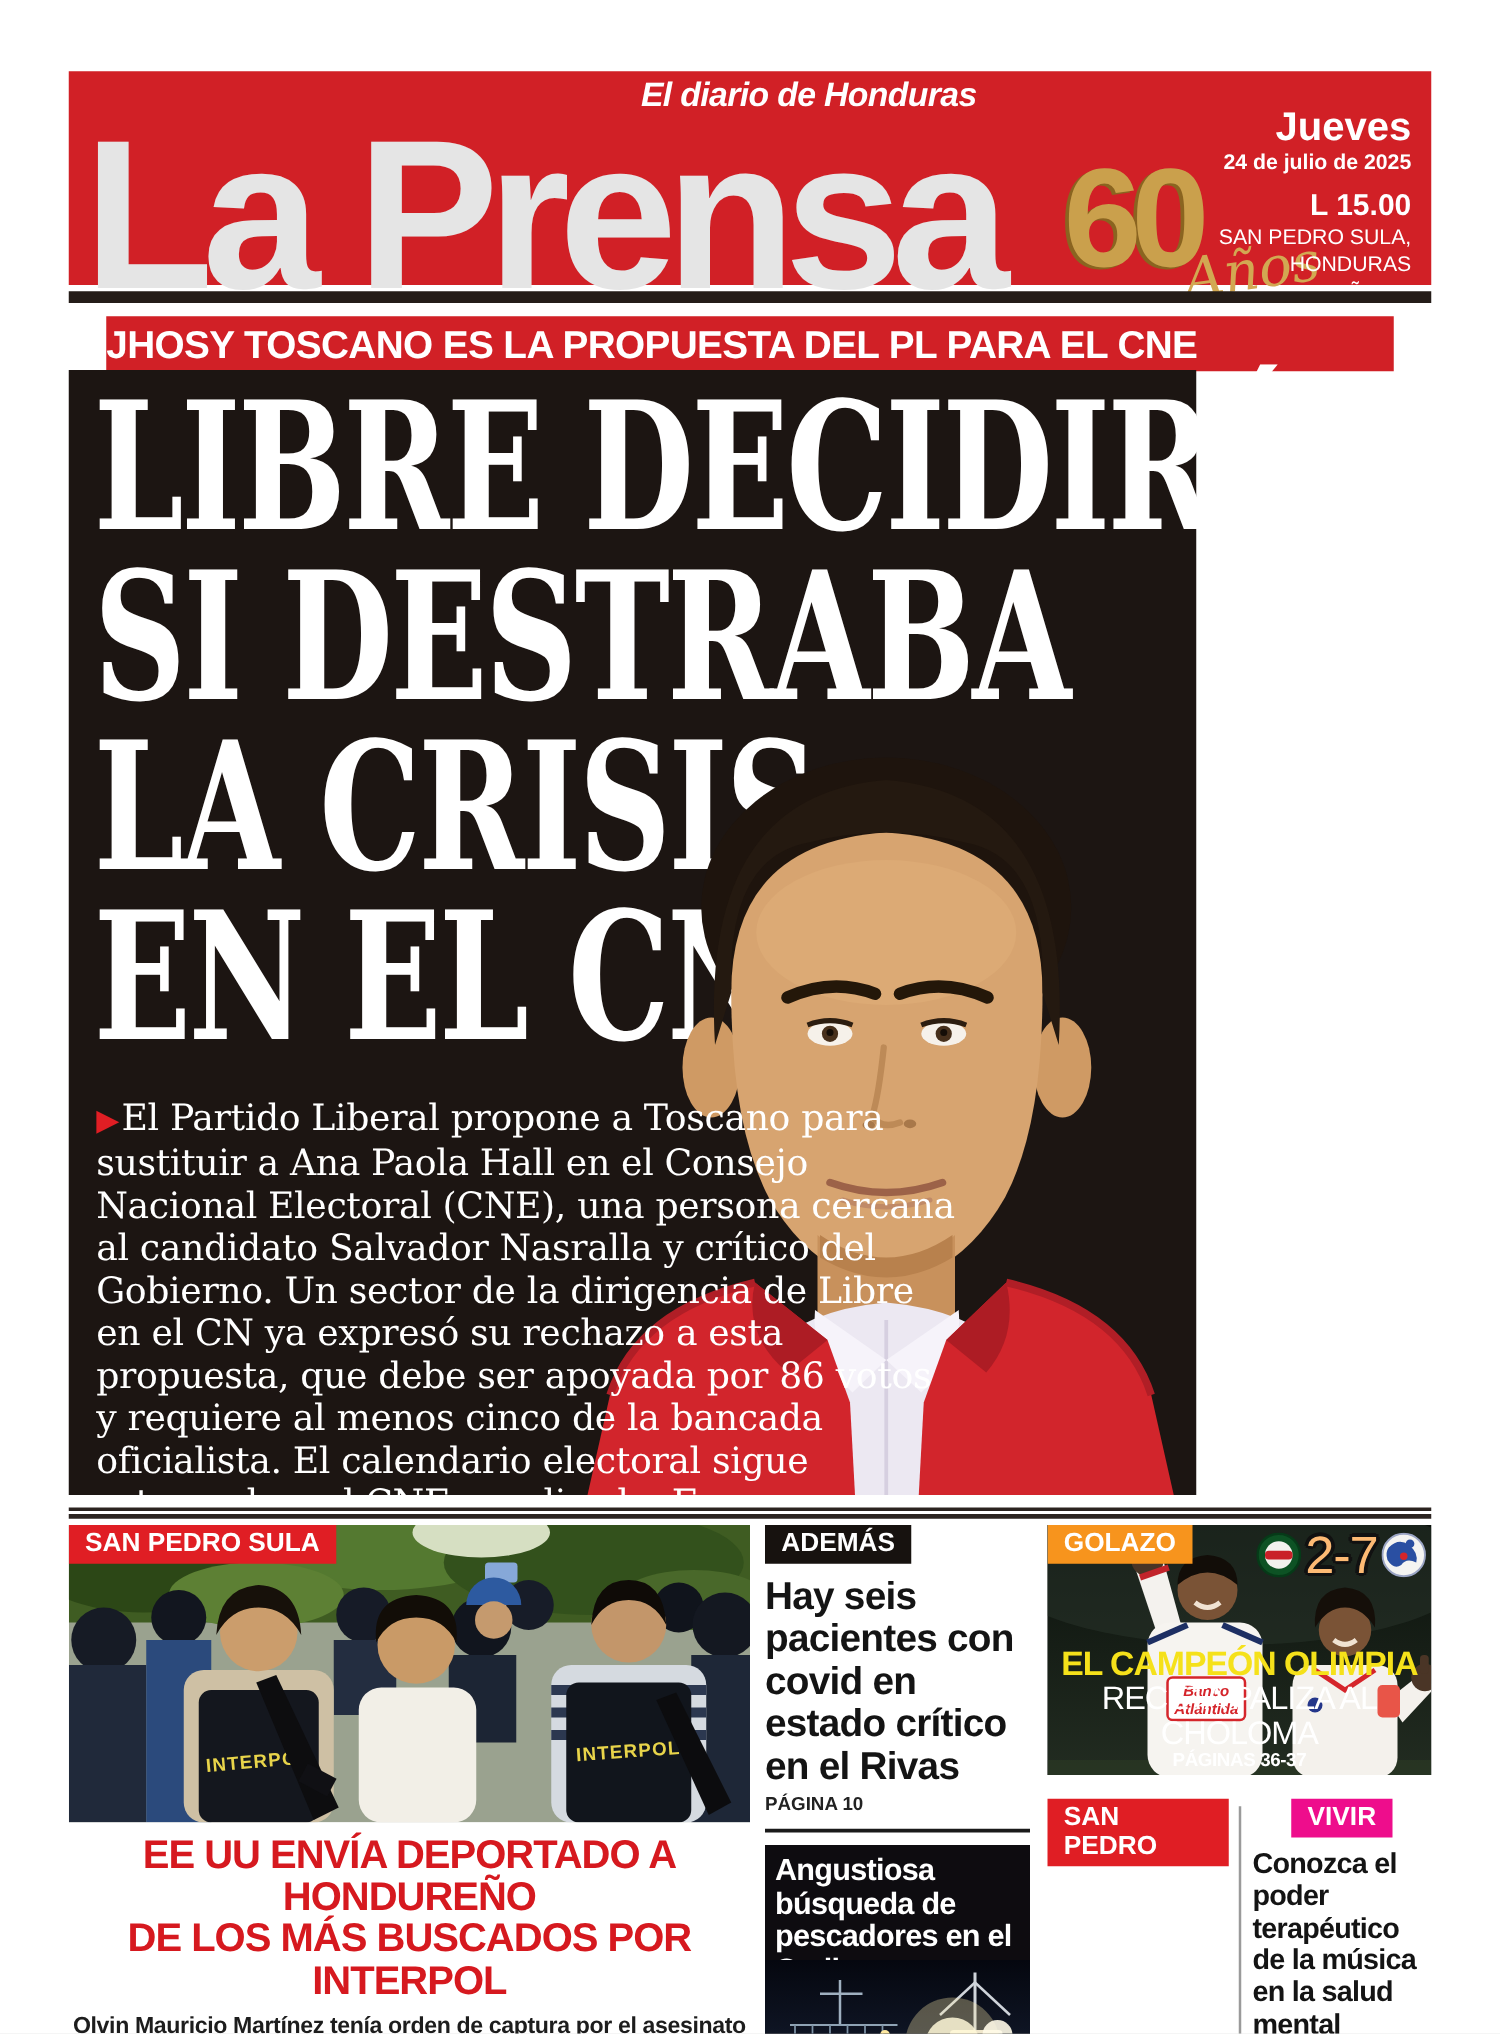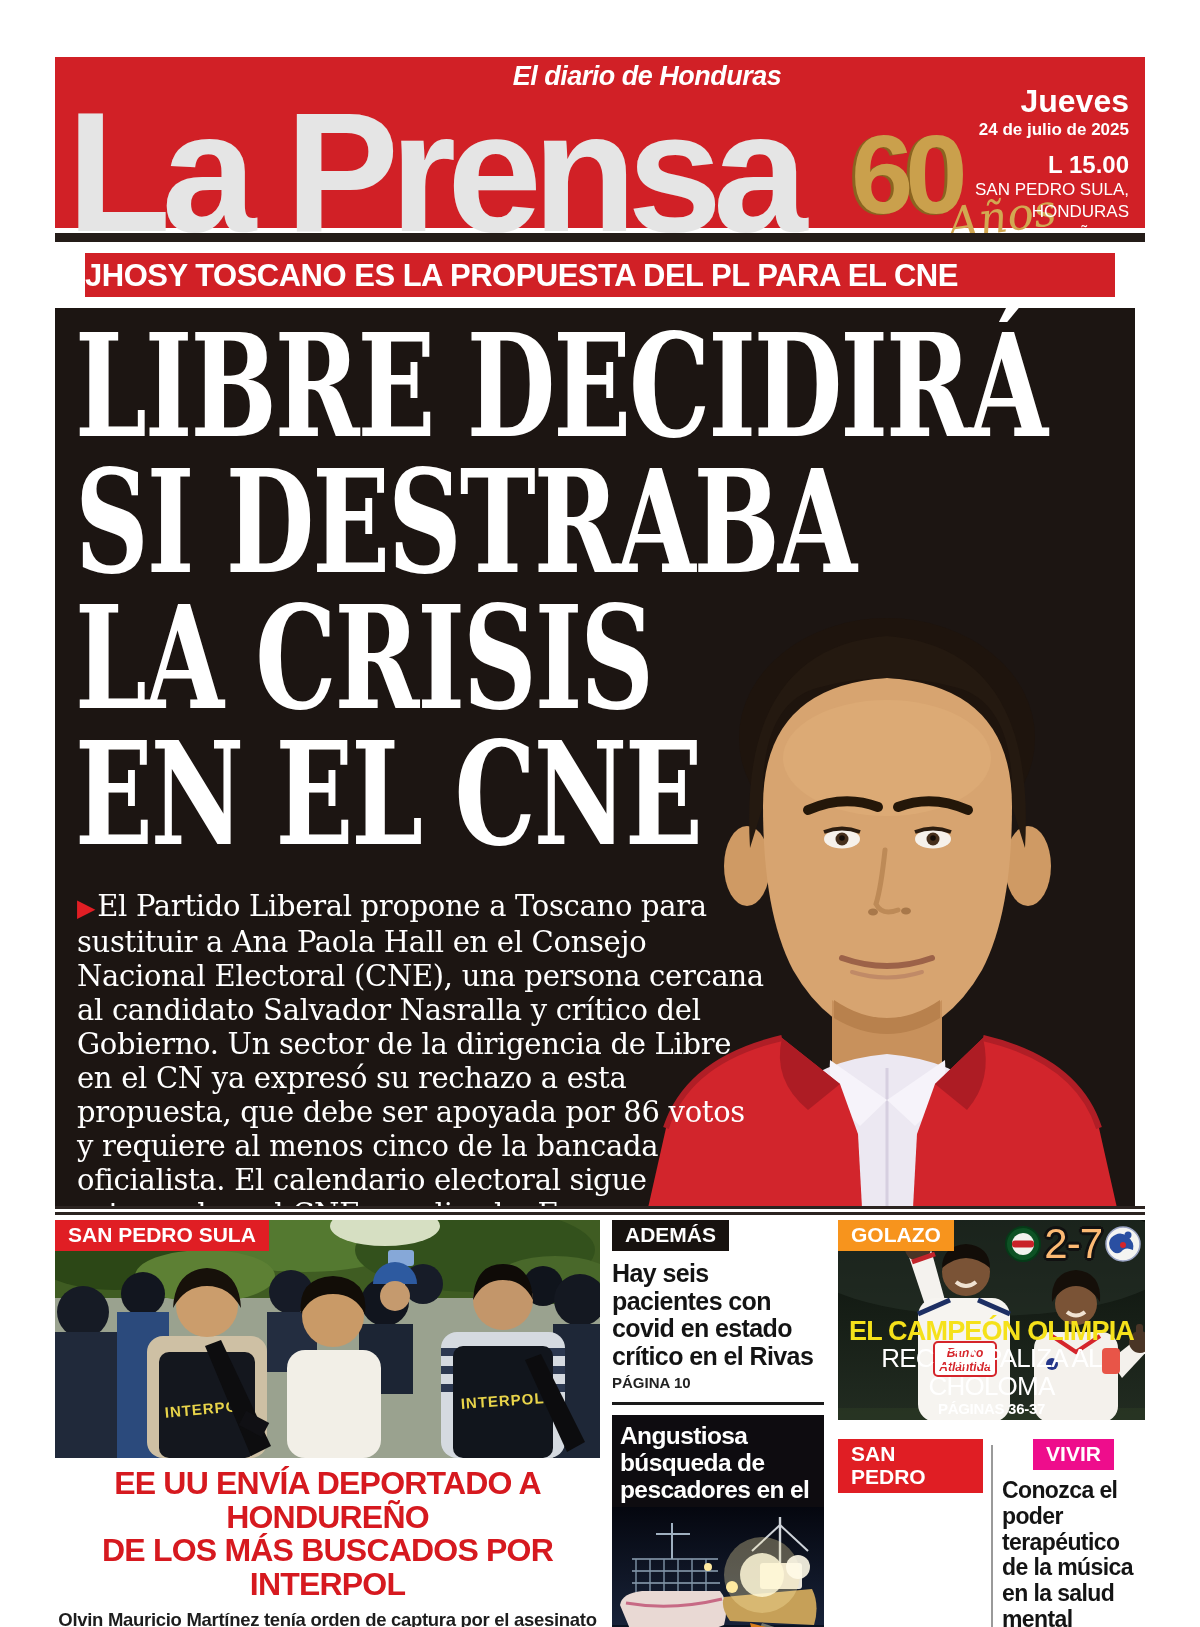--- a/index.html
+++ b/index.html
@@ -24,21 +24,21 @@
 
   .rule-top{position:absolute;left:55px;top:233px;width:1090px;height:13px;
             background:linear-gradient(#241c18 72%,#ffffff 72%);}
 
   
   .kicker{position:absolute;left:85px;top:253px;width:1030px;height:44px;background:#d12026;
           color:#fff;font-weight:bold;font-size:31px;line-height:45px;
           letter-spacing:-0.5px;}
 
   
-  .lead{position:absolute;left:55px;top:308px;width:1080px;height:900px;background:#1c1512;}
+  .lead{position:absolute;left:55px;top:296px;width:902px;height:900px;background:#1c1512;}
   .headline{position:absolute;left:20px;top:10px;}
   .hl-line{font-family:"DejaVu Serif",serif;font-weight:bold;color:#fff;font-size:142px;
            line-height:136px;letter-spacing:-3px;transform:scaleX(0.72);transform-origin:0 50%;
            white-space:nowrap;}
   .lead-body{position:absolute;left:22px;top:552px;width:688px;font-family:"DejaVu Serif",serif;
              font-size:29px;line-height:34px;color:#fff;letter-spacing:-0.3px;}
   .lead-bullet{color:#e01e24;font-size:24px;margin-right:2px;}
   .lead-pages{font-family:"Liberation Sans",sans-serif;font-size:18px;font-weight:bold;
               letter-spacing:0;margin-left:8px;}
   .portrait{position:absolute;right:0;bottom:0;width:505px;height:660px;}
@@ -59,21 +59,21 @@
   .col-left{position:absolute;left:55px;top:1220px;width:545px;}
   .photo-interpol{position:relative;width:545px;height:238px;overflow:hidden;}
   .photo-tag{position:absolute;top:0;left:0;z-index:2;}
   .red-headline{margin-top:9px;text-align:center;color:#d6191f;font-weight:bold;font-size:32px;
                 line-height:1.05;letter-spacing:-0.8px;}
   .sub-text{margin-top:7px;text-align:center;color:#1d1d1d;font-weight:bold;font-size:18.5px;
             line-height:1.26;letter-spacing:-0.3px;}
 
   
   .col-mid{position:absolute;left:612px;top:1220px;width:212px;}
-  .mid-h{margin-top:9px;font-size:25px;font-weight:bold;color:#141414;line-height:1.1;
+  .mid-h{margin-top:9px;font-size:31px;font-weight:bold;color:#141414;line-height:1.1;
          letter-spacing:-0.6px;}
   .mid-page{margin-top:4px;font-size:15px;font-weight:bold;color:#222;}
   .mid-rule{margin-top:11px;border-top:3px solid #1a1a1a;}
   .dark-box{margin-top:10px;background:#0e0c10;position:relative;height:232px;padding:8px 8px 0;
             box-sizing:border-box;}
   .dark-h{color:#fff;font-size:24.5px;font-weight:bold;line-height:1.1;letter-spacing:-0.6px;}
   .dark-page{font-size:14px;font-weight:bold;color:#e8e8e8;letter-spacing:-0.3px;}
   .boat-wrap{position:absolute;left:0;right:0;bottom:0;height:140px;}
 
   

